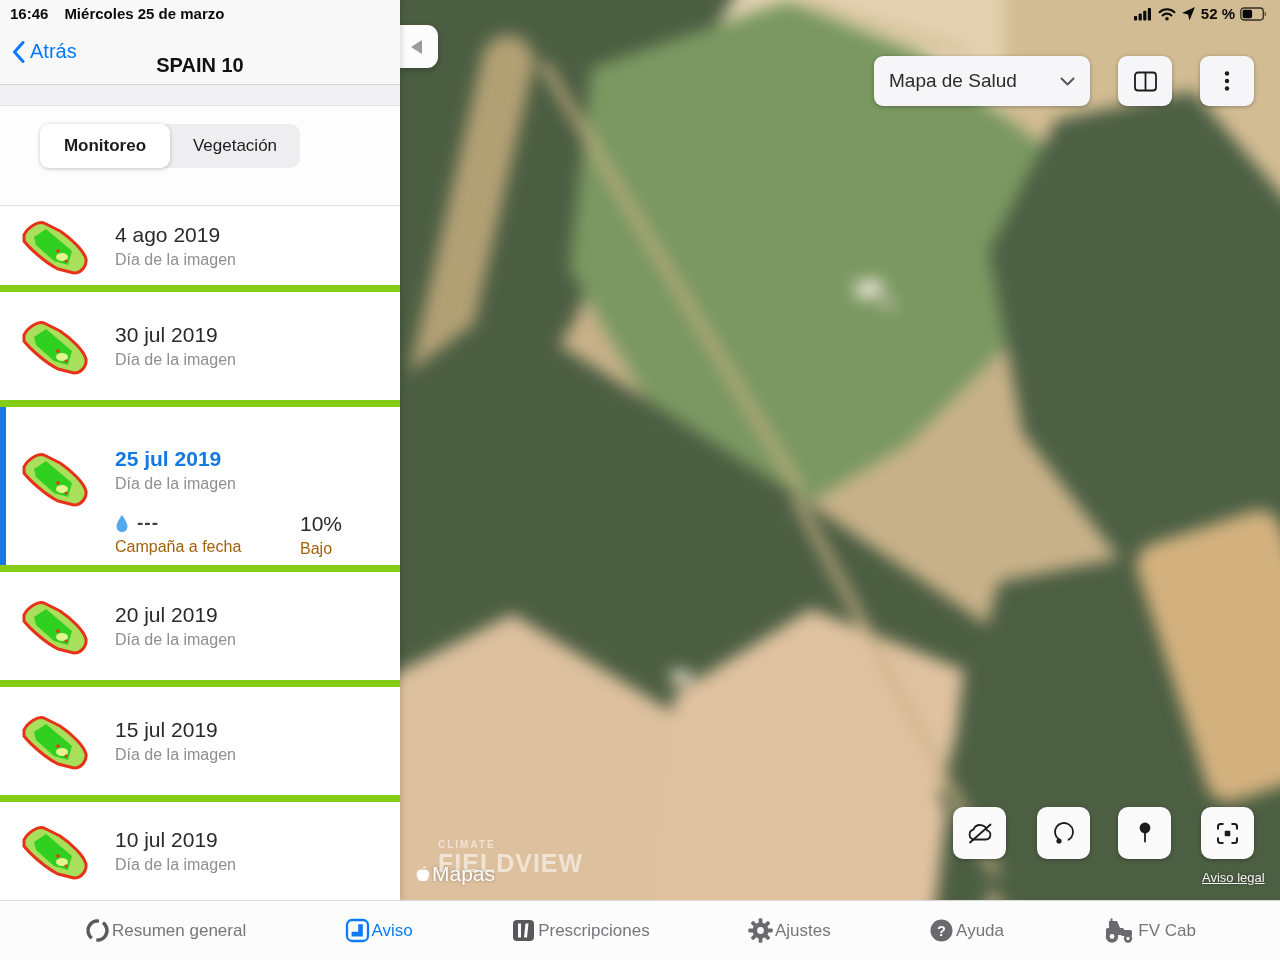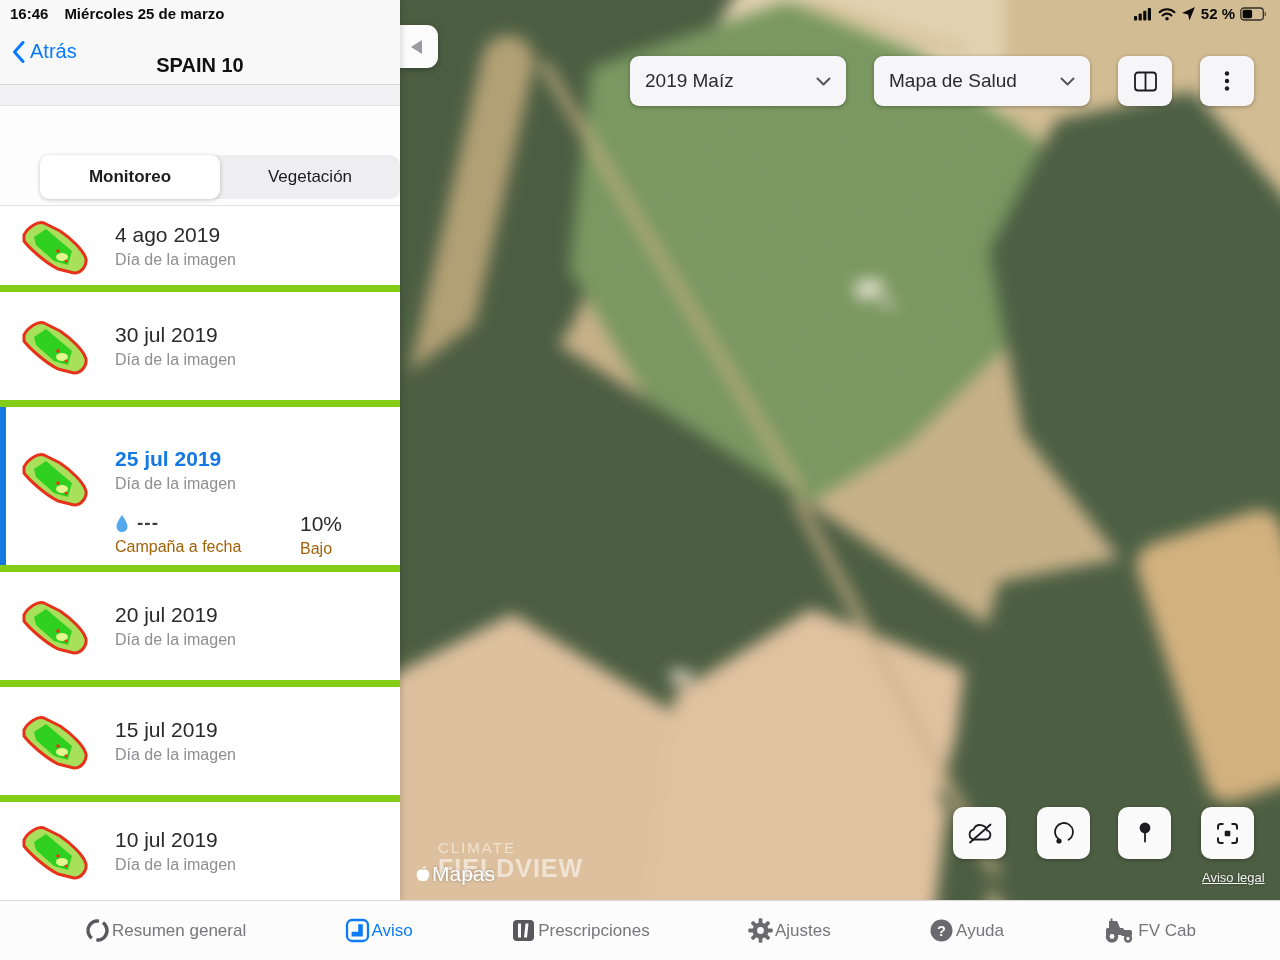--- a/index.html
+++ b/index.html
@@ -61,41 +61,41 @@
       box-shadow:0 1px 4px rgba(0,0,0,.3); display:flex; align-items:center; justify-content:center; cursor:pointer; }
   #tool-cloud { left:553px; }
   #tool-lasso { left:637px; }
   #tool-pin   { left:718px; }
   #tool-focus { left:801px; }
 
   #legal-link { position:absolute; left:802px; top:870px; font-size:13px; color:#f2f2f4; text-decoration:underline;
       text-shadow:0 0 3px rgba(0,0,0,.45); cursor:pointer; }
 
   #watermark { position:absolute; left:38px; top:840px; color:rgba(255,255,255,.55); line-height:1; }
-  #watermark .wm1 { font-size:15px; letter-spacing:2px; font-weight:400; }
+  #watermark .wm1 { font-size:10px; letter-spacing:2px; font-weight:700; }
   #watermark .wm2 { font-size:25px; font-weight:700; letter-spacing:1px; margin-top:1px; }
   #maps-attr { position:absolute; left:15px; top:862px; display:flex; align-items:center; gap:2px; color:#fff;
       font-size:21px; text-shadow:0 0 3px rgba(0,0,0,.35); }
 
   
   #status-right { position:absolute; right:12px; top:5px; display:flex; align-items:center; gap:5px; color:#0a0a0a; }
   #status-right .pct { font-size:15px; font-weight:600; }
 
   
   #sidebar { position:absolute; left:0; top:0; width:400px; height:900px; background:#fff; z-index:3;
       box-shadow:2px 0 6px rgba(0,0,0,.14); }
   #status-left { height:26px; background:#f8f8f8; display:flex; align-items:center; gap:16px; padding-left:10px;
       font-size:15px; font-weight:600; color:#0c0c0c; }
   #sb-header { position:relative; height:59px; background:#f8f8f8; border-bottom:1px solid #d7d7d9; }
   #back-btn { position:absolute; left:12px; top:14px; display:flex; align-items:center; gap:5px; color:#077aff;
       font-size:20px; cursor:pointer; }
   #sb-title { position:absolute; left:0; right:0; top:28px; text-align:center; font-size:20px; font-weight:700; color:#111; }
   #sb-strip { height:21px; background:#f1f0f2; border-bottom:1px solid rgba(0,0,0,.05); }
   #tabs-area { height:100px; background:#fdfdfd; border-bottom:1px solid #e2e2e4; position:relative; }
-  #seg { position:absolute; left:40px; top:49px; width:360px; height:44px; background:#eeedef; border-radius:10px;
+  #seg { position:absolute; left:40px; top:18px; width:260px; height:44px; background:#eeedef; border-radius:10px;
       display:flex; }
   .seg-item { flex:1; display:flex; align-items:center; justify-content:center; font-size:17px; font-weight:500;
       color:#1c1c1e; cursor:pointer; border-radius:9px; }
   .seg-item.active { background:#fff; font-weight:600; box-shadow:0 1px 4px rgba(0,0,0,.22); }
 
   
   .row { position:relative; padding-left:115px; border-bottom:7px solid #84cc16; background:#fff; cursor:pointer; }
   .row-86 { height:86px; }
   .row-115 { height:115px; }
   .row-165 { height:165px; }
@@ -148,26 +148,20 @@
       <div class="blob b-bld-1"></div>
       <div class="blob b-bld-2"></div>
       <div class="blob b-bld-3"></div>
       <div class="blob b-bld-4"></div>
     </div>
 
     <div id="collapse-tab">
       <div class="tri"></div>
     </div>
 
-    <div class="map-top dropdown" id="dd-season">
-      <span>2019 Maíz</span>
-      <svg width="15" height="9" viewBox="0 0 15 9">
-        <path d="M1.5 1.5 L7.5 7.5 L13.5 1.5" fill="none" stroke="#56565a" stroke-width="2" stroke-linecap="round" stroke-linejoin="round"></path>
-      </svg>
-    </div>
     <div class="map-top dropdown" id="dd-layer">
       <span>Mapa de Salud</span>
       <svg width="15" height="9" viewBox="0 0 15 9">
         <path d="M1.5 1.5 L7.5 7.5 L13.5 1.5" fill="none" stroke="#56565a" stroke-width="2" stroke-linecap="round" stroke-linejoin="round"></path>
       </svg>
     </div>
     <div class="map-top sq-btn" id="btn-split">
       <svg width="27" height="27" viewBox="0 0 27 27">
         <rect x="3" y="4.5" width="21" height="18" rx="3" fill="none" stroke="#1c1c1e" stroke-width="1.8"></rect>
         <line x1="13.5" y1="4.5" x2="13.5" y2="22.5" stroke="#1c1c1e" stroke-width="1.8"></line>

